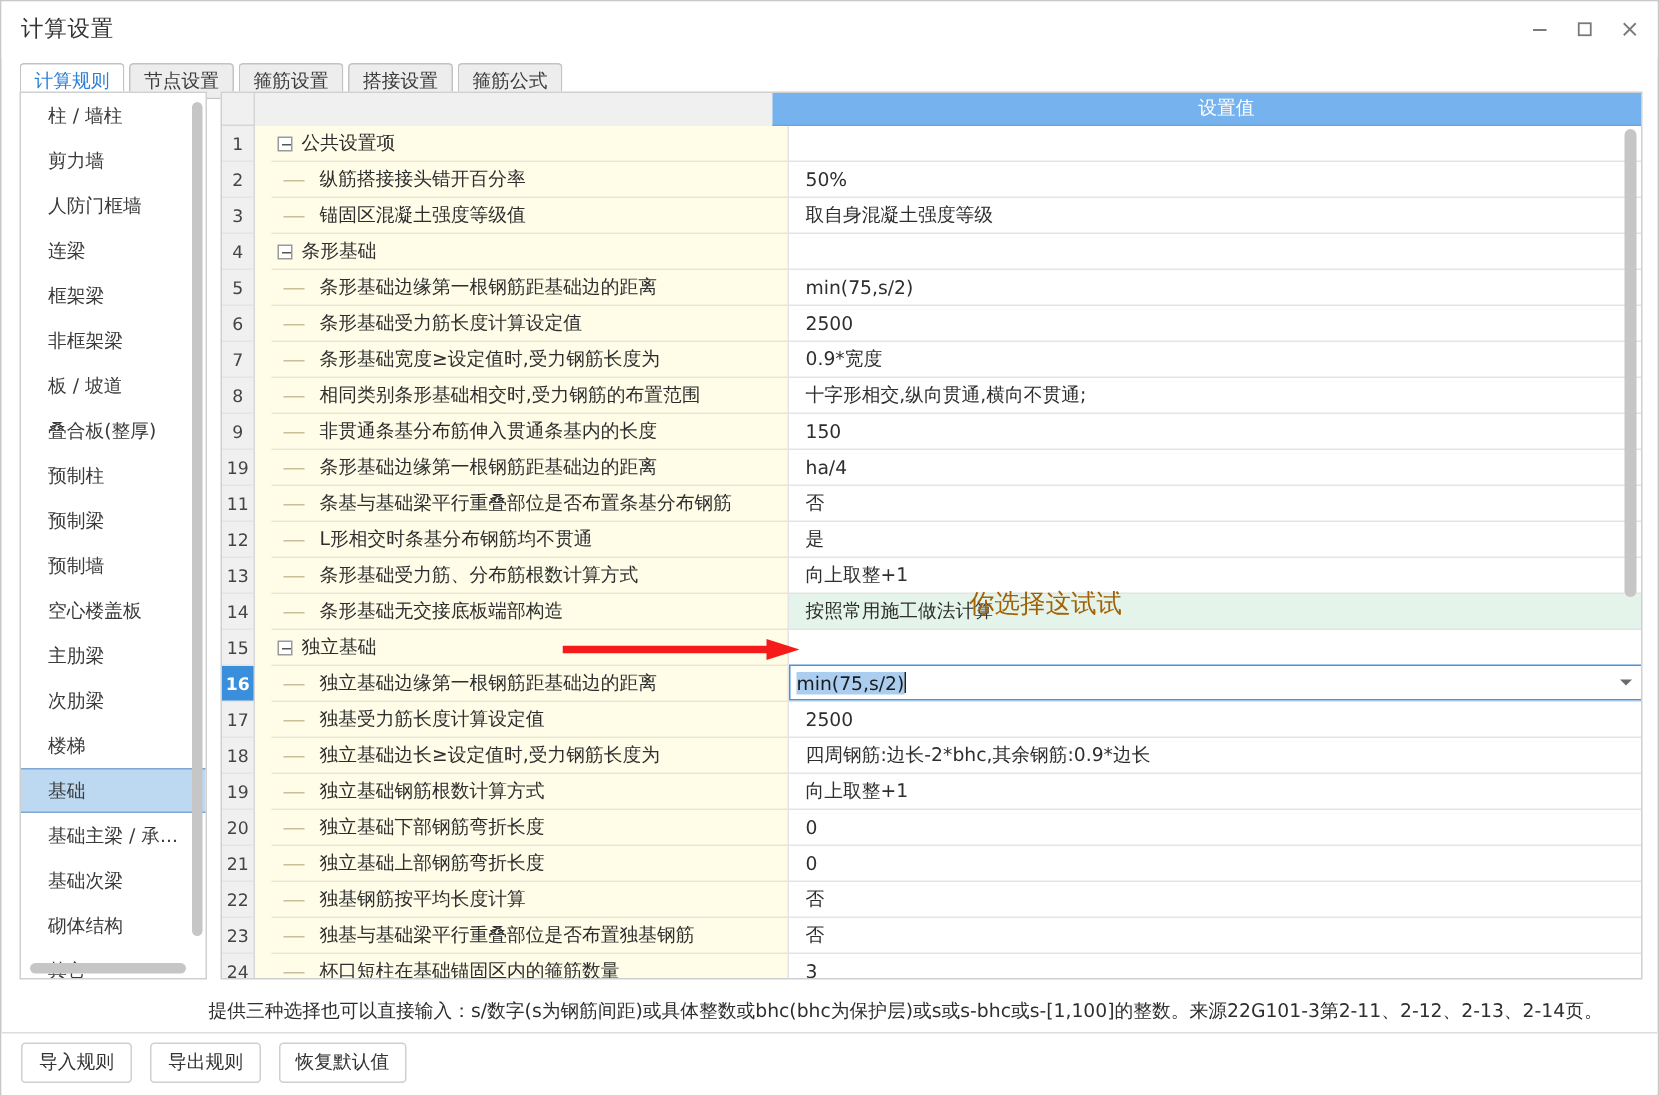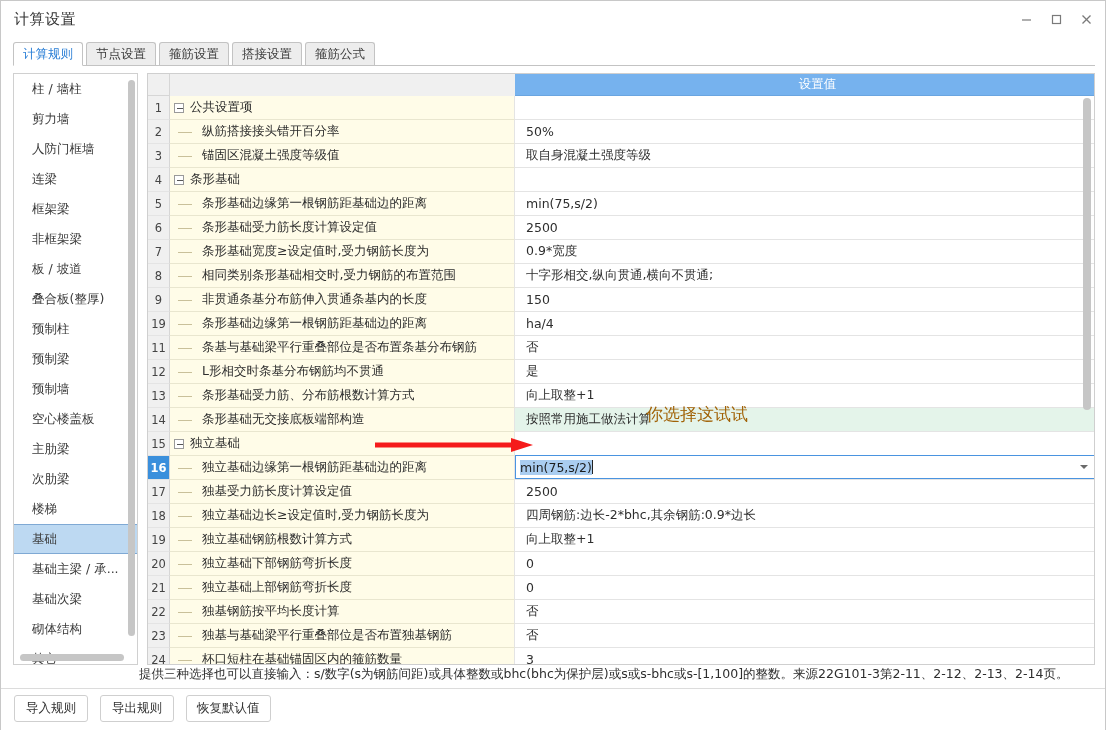--- a/index.html
+++ b/index.html
@@ -75,21 +75,21 @@
     color: #2b7fd6;
     height: 24px;
     position: relative;
     top: 1px;
     border-bottom: 1px solid #ffffff;
   }
 
   
   .content {
     position: absolute;
-    left: 12px; top: 66px;
+    left: 12px; top: 54px;
     width: 1086px; height: 606px;
   }
 
   
   .sidebar {
     position: absolute;
     left: 0; top: 6px;
     width: 125px;
     height: 592px;
     border: 1px solid #d0d0d0;
@@ -217,20 +217,21 @@
     width: 345px;
     flex: 0 0 345px;
     border-right: 1px solid #e4e4e4;
     border-bottom: 1px solid #e9e6cf;
     display: flex; align-items: center;
     font-size: 12.5px;
     color: #2e2e2e;
     white-space: nowrap;
     cursor: default;
     position: relative;
+    margin-left: 11px;
   }
   .row .c-val {
     flex: 1;
     border-bottom: 1px solid #e4e4e4;
     display: flex; align-items: center;
     padding-left: 11px;
     font-size: 12.5px;
     color: #2e2e2e;
     background: #ffffff;
     white-space: nowrap;

